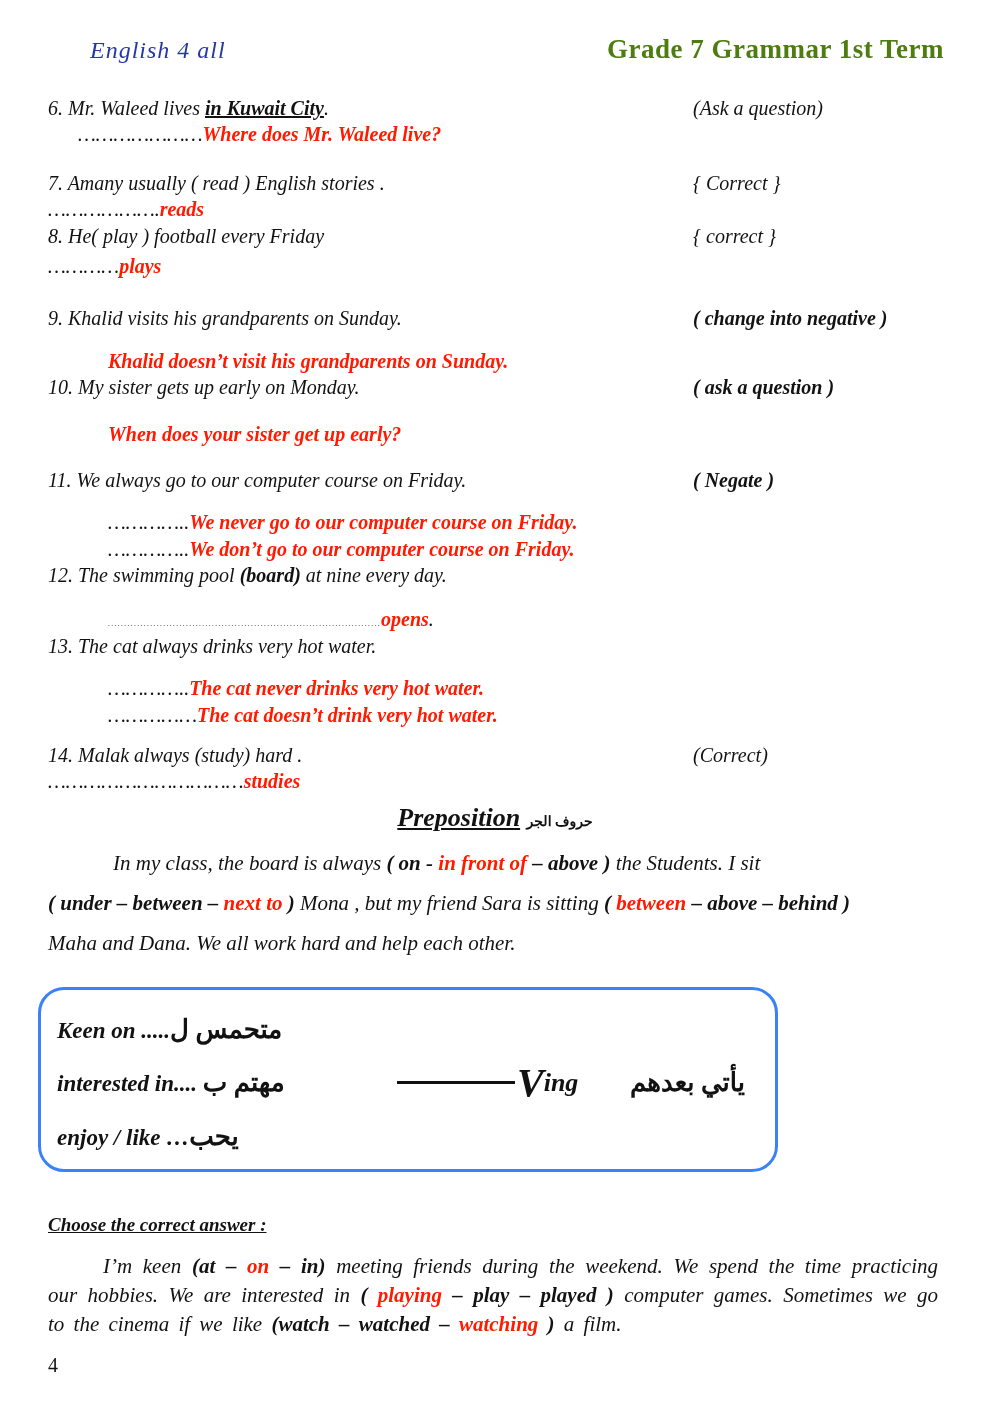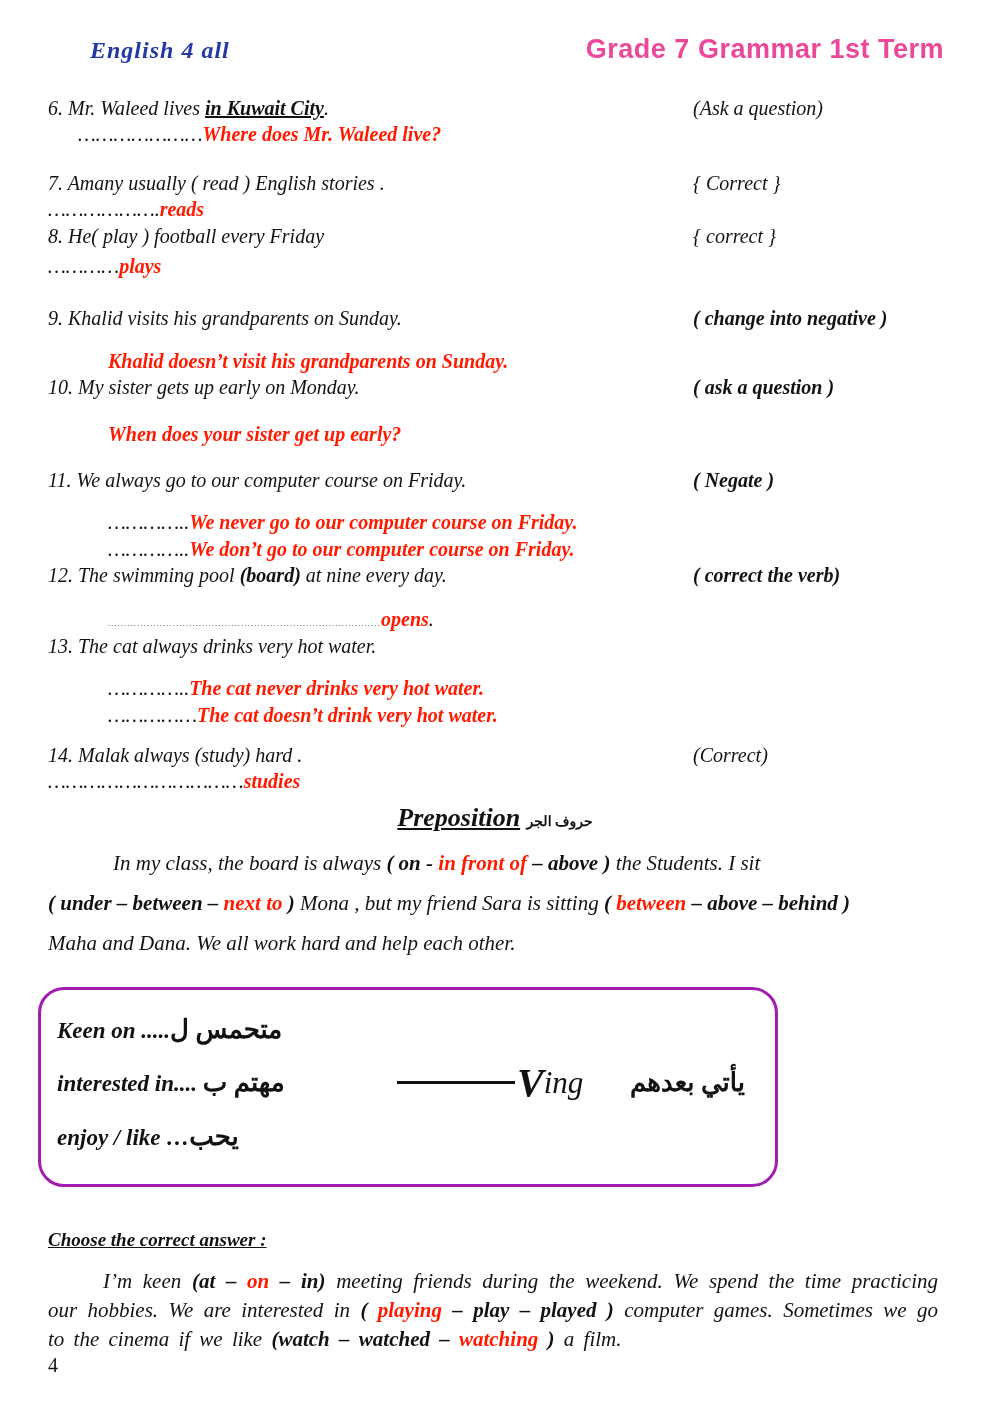--- a/index.html
+++ b/index.html
@@ -9,22 +9,22 @@
     width:992px; height:1403px;
     background:#ffffff;
     font-family:"Liberation Serif", serif;
     font-style:italic;
     color:#121212;
     padding:34px 44px 0 48px;
     overflow:hidden;
   }
   .header { display:flex; justify-content:space-between; align-items:baseline;
             padding:0 4px 0 42px; margin-bottom:30px; }
-  .brand { color:#2438A6; font-weight:bold; font-size:24px; letter-spacing:1px; }
-  .doc-title { color:#ec4899; font-family:Liberation Sans, sans-serif;
+  .brand { color:#2438A6; font-weight:normal; font-size:24px; letter-spacing:1px; }
+  .doc-title { color:#4d7c0f; font-family:Liberation Serif, serif;
                font-style:normal; font-weight:bold; font-size:27px; letter-spacing:0.5px; }
 
   .line { display:flex; align-items:baseline; font-size:20px; line-height:1.32; }
   .q-left { flex:1 1 auto; }
   .q-right { flex:0 0 255px; white-space:nowrap; }
   .bold { font-weight:bold; }
   .red { color:#FF1A00; font-weight:bold; }
   .underline { text-decoration:underline; }
   .dots { color:#151515; }
   .micro-dots { font-size:9px; letter-spacing:1px; color:#333; }
@@ -41,33 +41,33 @@
   .prep-head { text-align:center; font-size:26px; margin:8px 0 10px; font-weight:bold; }
   .prep-head .title-en { text-decoration:underline; }
   .prep-head .title-ar { font-size:14px; font-weight:bold; font-style:normal; margin-right:6px; }
 
   .prep-line { font-size:21px; line-height:40px; }
   .prep-indent { text-indent:65px; display:block; }
 
   .vbox {
     margin:24px 0 0 -10px;
     width:740px;
-    border:3px solid #a21caf;
+    border:3px solid #3b82f6;
     border-radius:26px;
-    padding:24px 24px 32px 16px;
+    padding:24px 24px 17px 16px;
   }
   .box-row { font-size:23px; font-weight:bold; margin-bottom:18px; }
   .box-row:last-child { margin-bottom:0; }
   .ar { font-style:normal; font-weight:bold; font-size:26px; }
   .box-row2 { display:flex; align-items:center; }
   .row2-left { flex:0 0 340px; }
   .row2-mid { display:flex; align-items:center; }
   .dash-line { display:inline-block; width:118px; border-top:3px solid #111; margin-right:2px; }
   .v-big { font-size:40px; font-weight:bold; line-height:1; }
-  .ing { font-size:31px; font-weight:normal; }
+  .ing { font-size:26px; font-weight:bold; }
   .row2-ar { margin-left:auto; padding-right:6px; }
 
   .choose-head { margin:42px 0 16px; font-size:19px; font-weight:bold; text-decoration:underline; }
   .choose-para { font-size:21px; line-height:29px; text-align:justify; text-indent:55px;
                  word-spacing:4px; padding-right:10px; }
 
   .page-num { position:absolute; left:48px; bottom:26px; font-size:20px; font-style:normal; }
 </style>
 </head>
 <body>
@@ -130,21 +130,20 @@
     <span class="dots">…………..</span>
       <span class="red">We never go to our computer course on Friday.</span>
   </div>
   <div class="line ind60">
     <span class="dots">…………..</span>
       <span class="red">We don’t go to our computer course on Friday.</span>
   </div>
 
   <div class="line">
     <span class="q-left"><span>12. The swimming pool </span><span class="bold">(board)</span><span> at nine every day.</span></span>
-    <span class="q-right bold">( correct  the verb)</span>
   </div>
   <div class="line g18 ind60">
     <span class="micro-dots">....................................................................................</span>
       <span class="red">opens</span>
       <span>.</span>
   </div>
 
   <div class="line">
     <span class="q-left">13. The cat always drinks very hot water.</span>
   </div>

